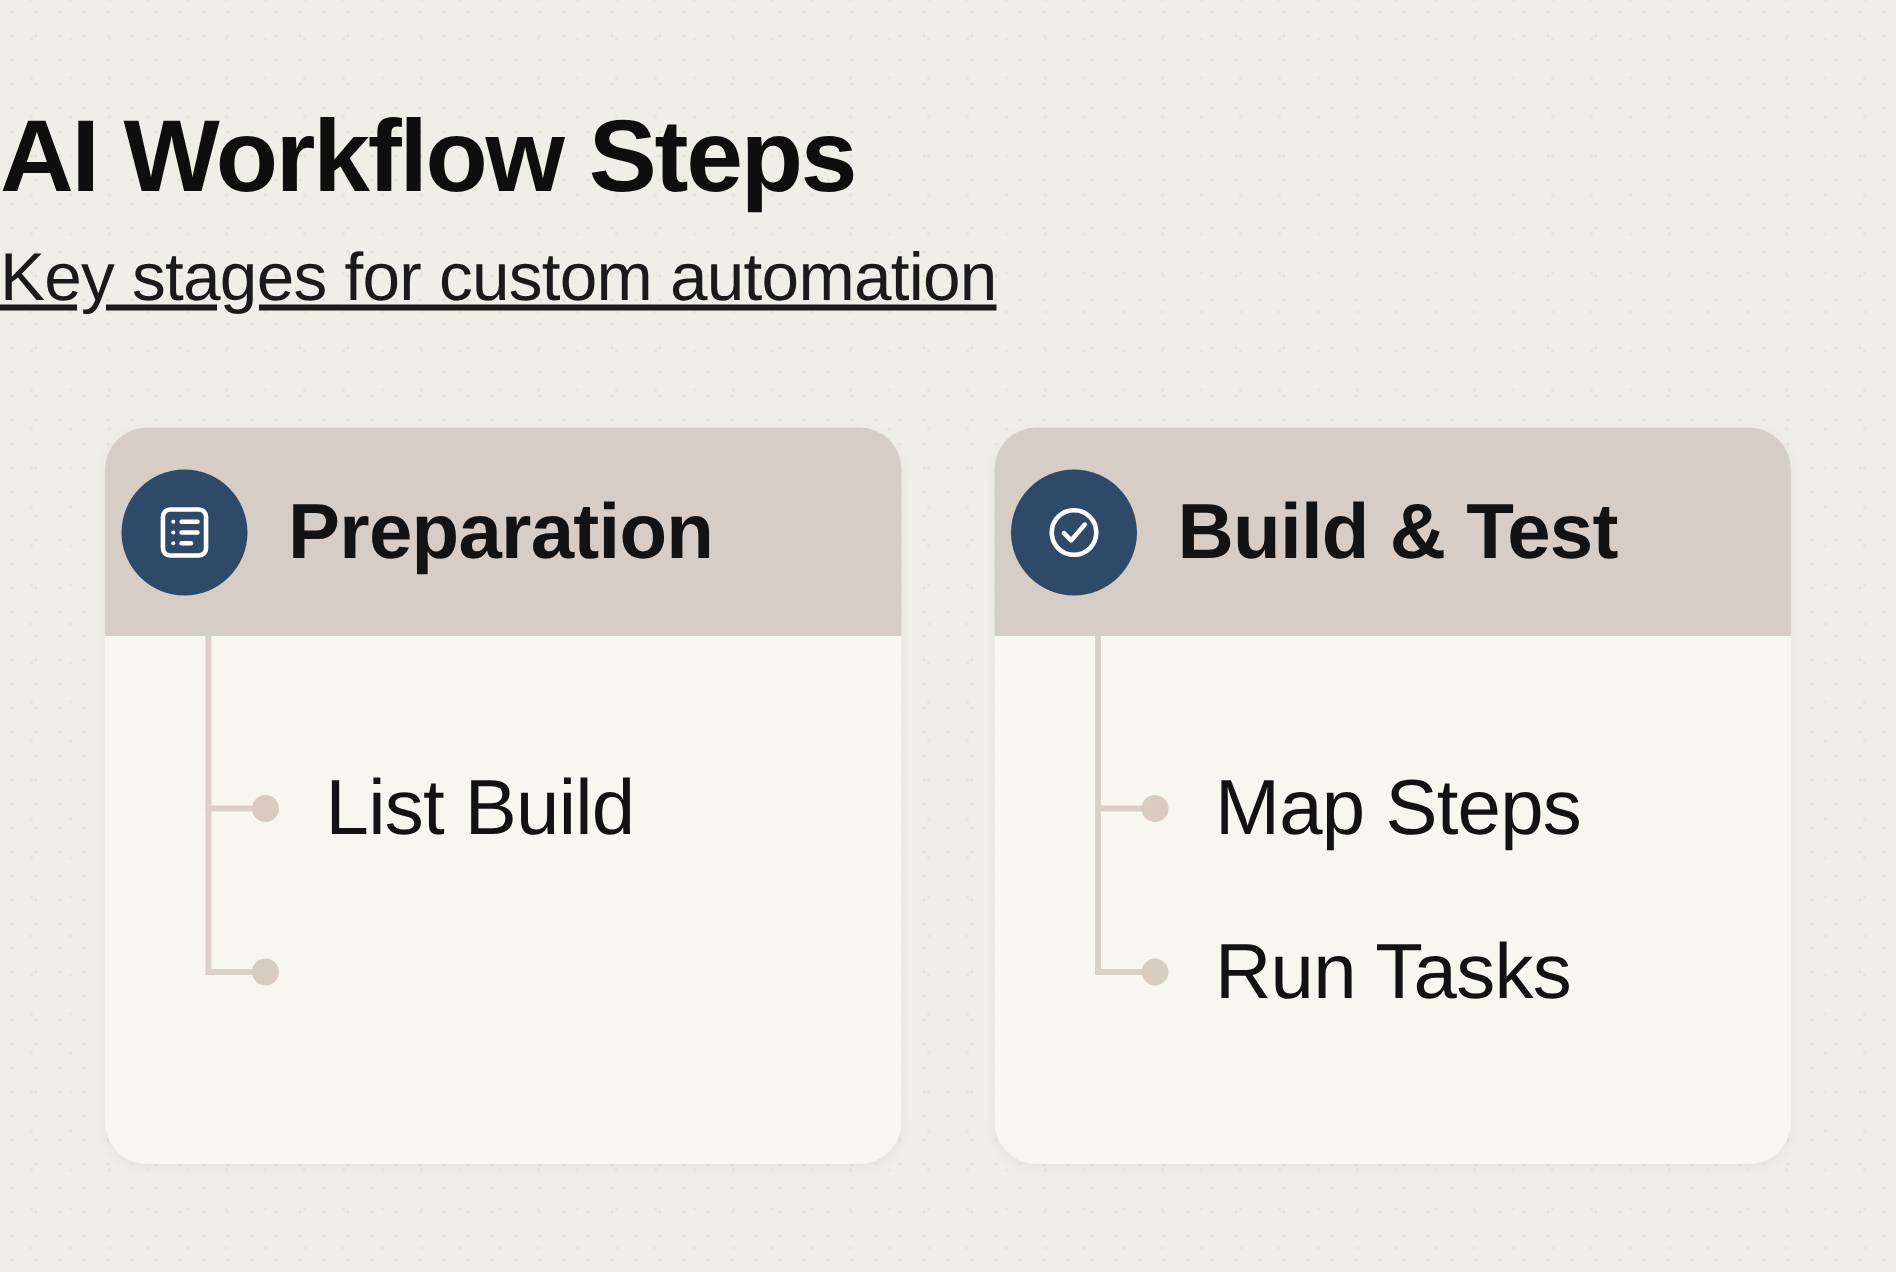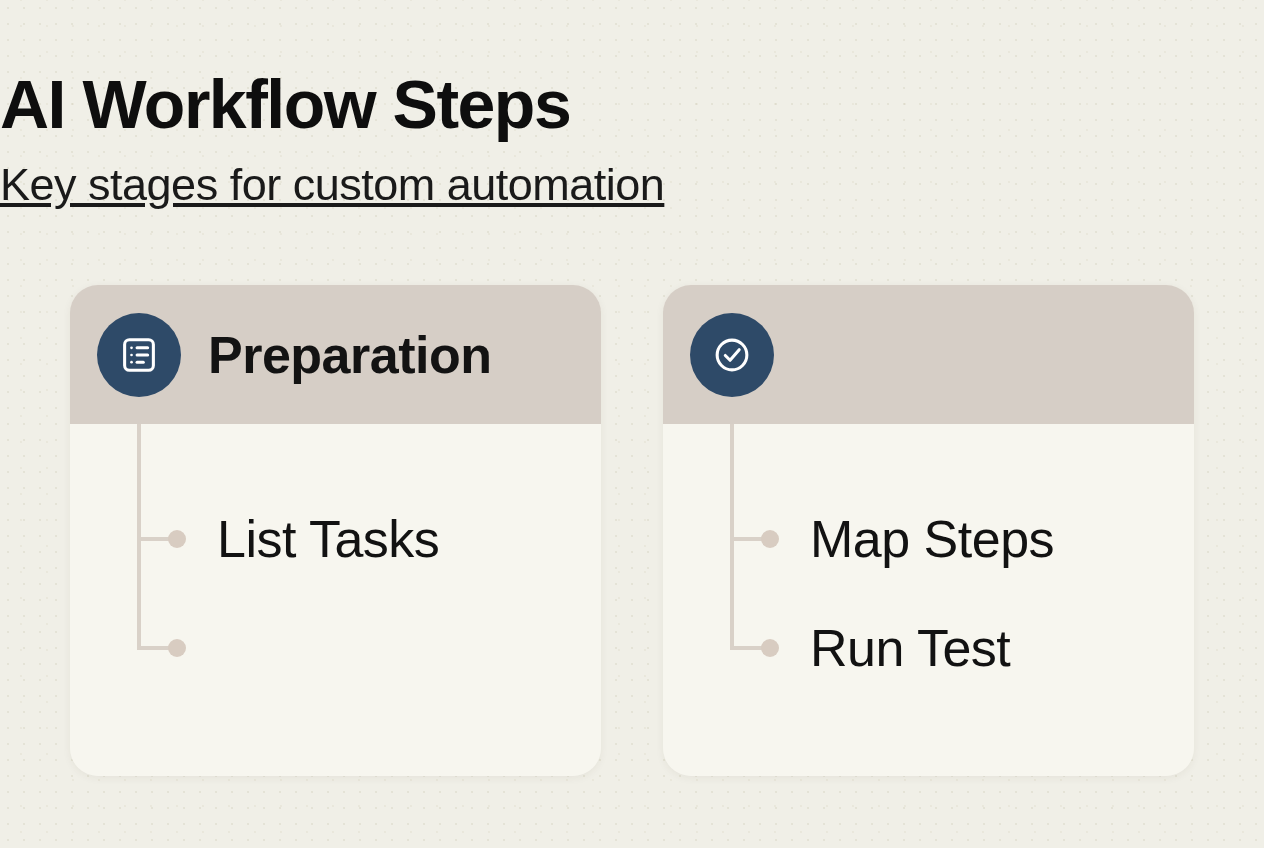--- a/index.html
+++ b/index.html
@@ -57,21 +57,21 @@
     height: 491px;
     border-radius: 28px;
     box-shadow: 0 2px 8px rgba(70, 58, 35, 0.06);
   }
   .card-header {
     height: 139px;
     background: #d6cec6;
     border-radius: 28px 28px 0 0;
     display: flex;
     align-items: center;
-    padding-left: 27px;
+    padding-left: 11px;
     box-sizing: border-box;
   }
   .icon-circle {
     flex: 0 0 auto;
     width: 84px;
     height: 84px;
     border-radius: 50%;
     background: #2e4a68;
     display: flex;
     align-items: center;
@@ -170,50 +170,51 @@
           </svg>
         </span>
         <h2 class="card-title">Preparation</h2>
       </div>
       <div class="card-body">
         <div class="tree-vline"></div>
         <ul class="tree-items">
           <li class="tree-item row-0">
             <span class="tree-hline"></span>
             <span class="tree-dot"></span>
-            <span class="item-label">List Tasks</span>
+            <span class="item-label">List Build</span>
           </li>
           <li class="tree-item row-1">
             <span class="tree-hline"></span>
             <span class="tree-dot"></span>
           </li>
         </ul>
       </div>
     </section>
 
     <section class="card">
       <div class="card-header">
         <span class="icon-circle">
           <svg width="46" height="46" viewBox="0 0 48 48" fill="none" stroke="#ffffff" stroke-width="3.2" stroke-linecap="round" stroke-linejoin="round">
             <circle cx="24" cy="24" r="15.5"></circle>
             <path d="M17 24.5 L22 29.5 L31.5 18.5"></path>
           </svg>
         </span>
+        <h2 class="card-title">Build &amp; Test</h2>
       </div>
       <div class="card-body">
         <div class="tree-vline"></div>
         <ul class="tree-items">
           <li class="tree-item row-0">
             <span class="tree-hline"></span>
             <span class="tree-dot"></span>
             <span class="item-label">Map Steps</span>
           </li>
           <li class="tree-item row-1">
             <span class="tree-hline"></span>
             <span class="tree-dot"></span>
-            <span class="item-label">Run Test</span>
+            <span class="item-label">Run Tasks</span>
           </li>
         </ul>
       </div>
     </section>
 
   </div>
 </div>
 
 </body></html>

